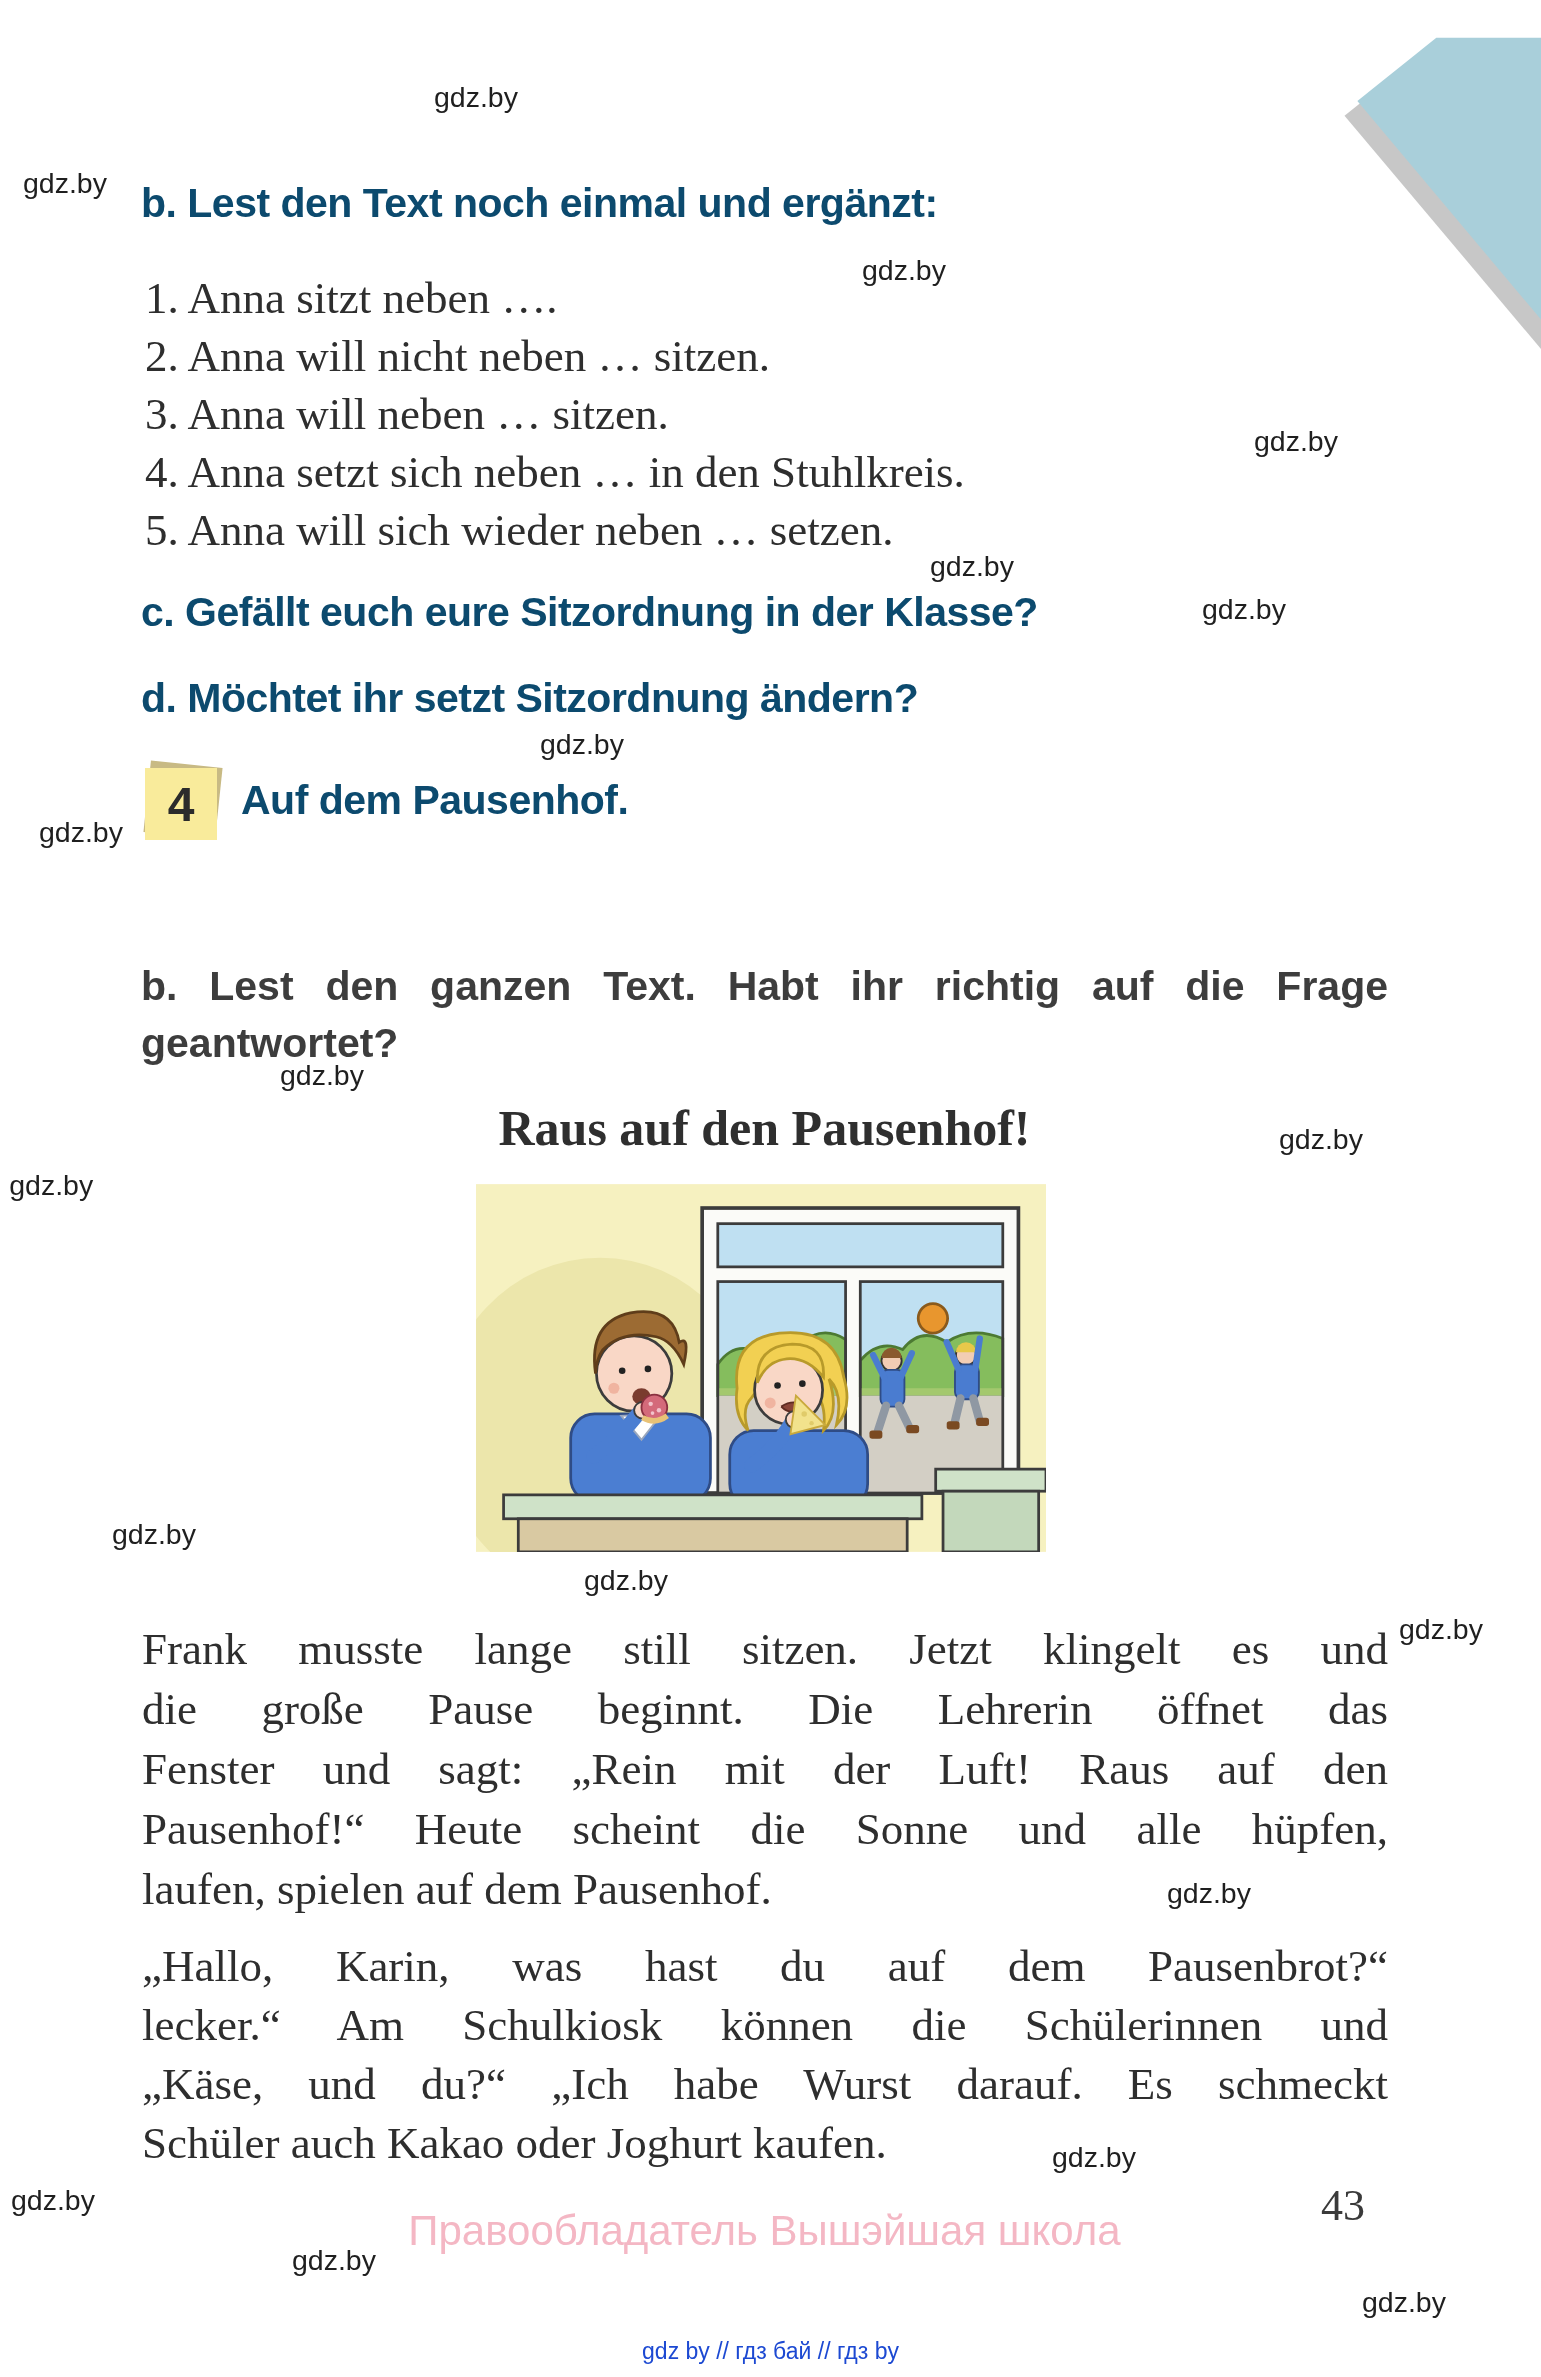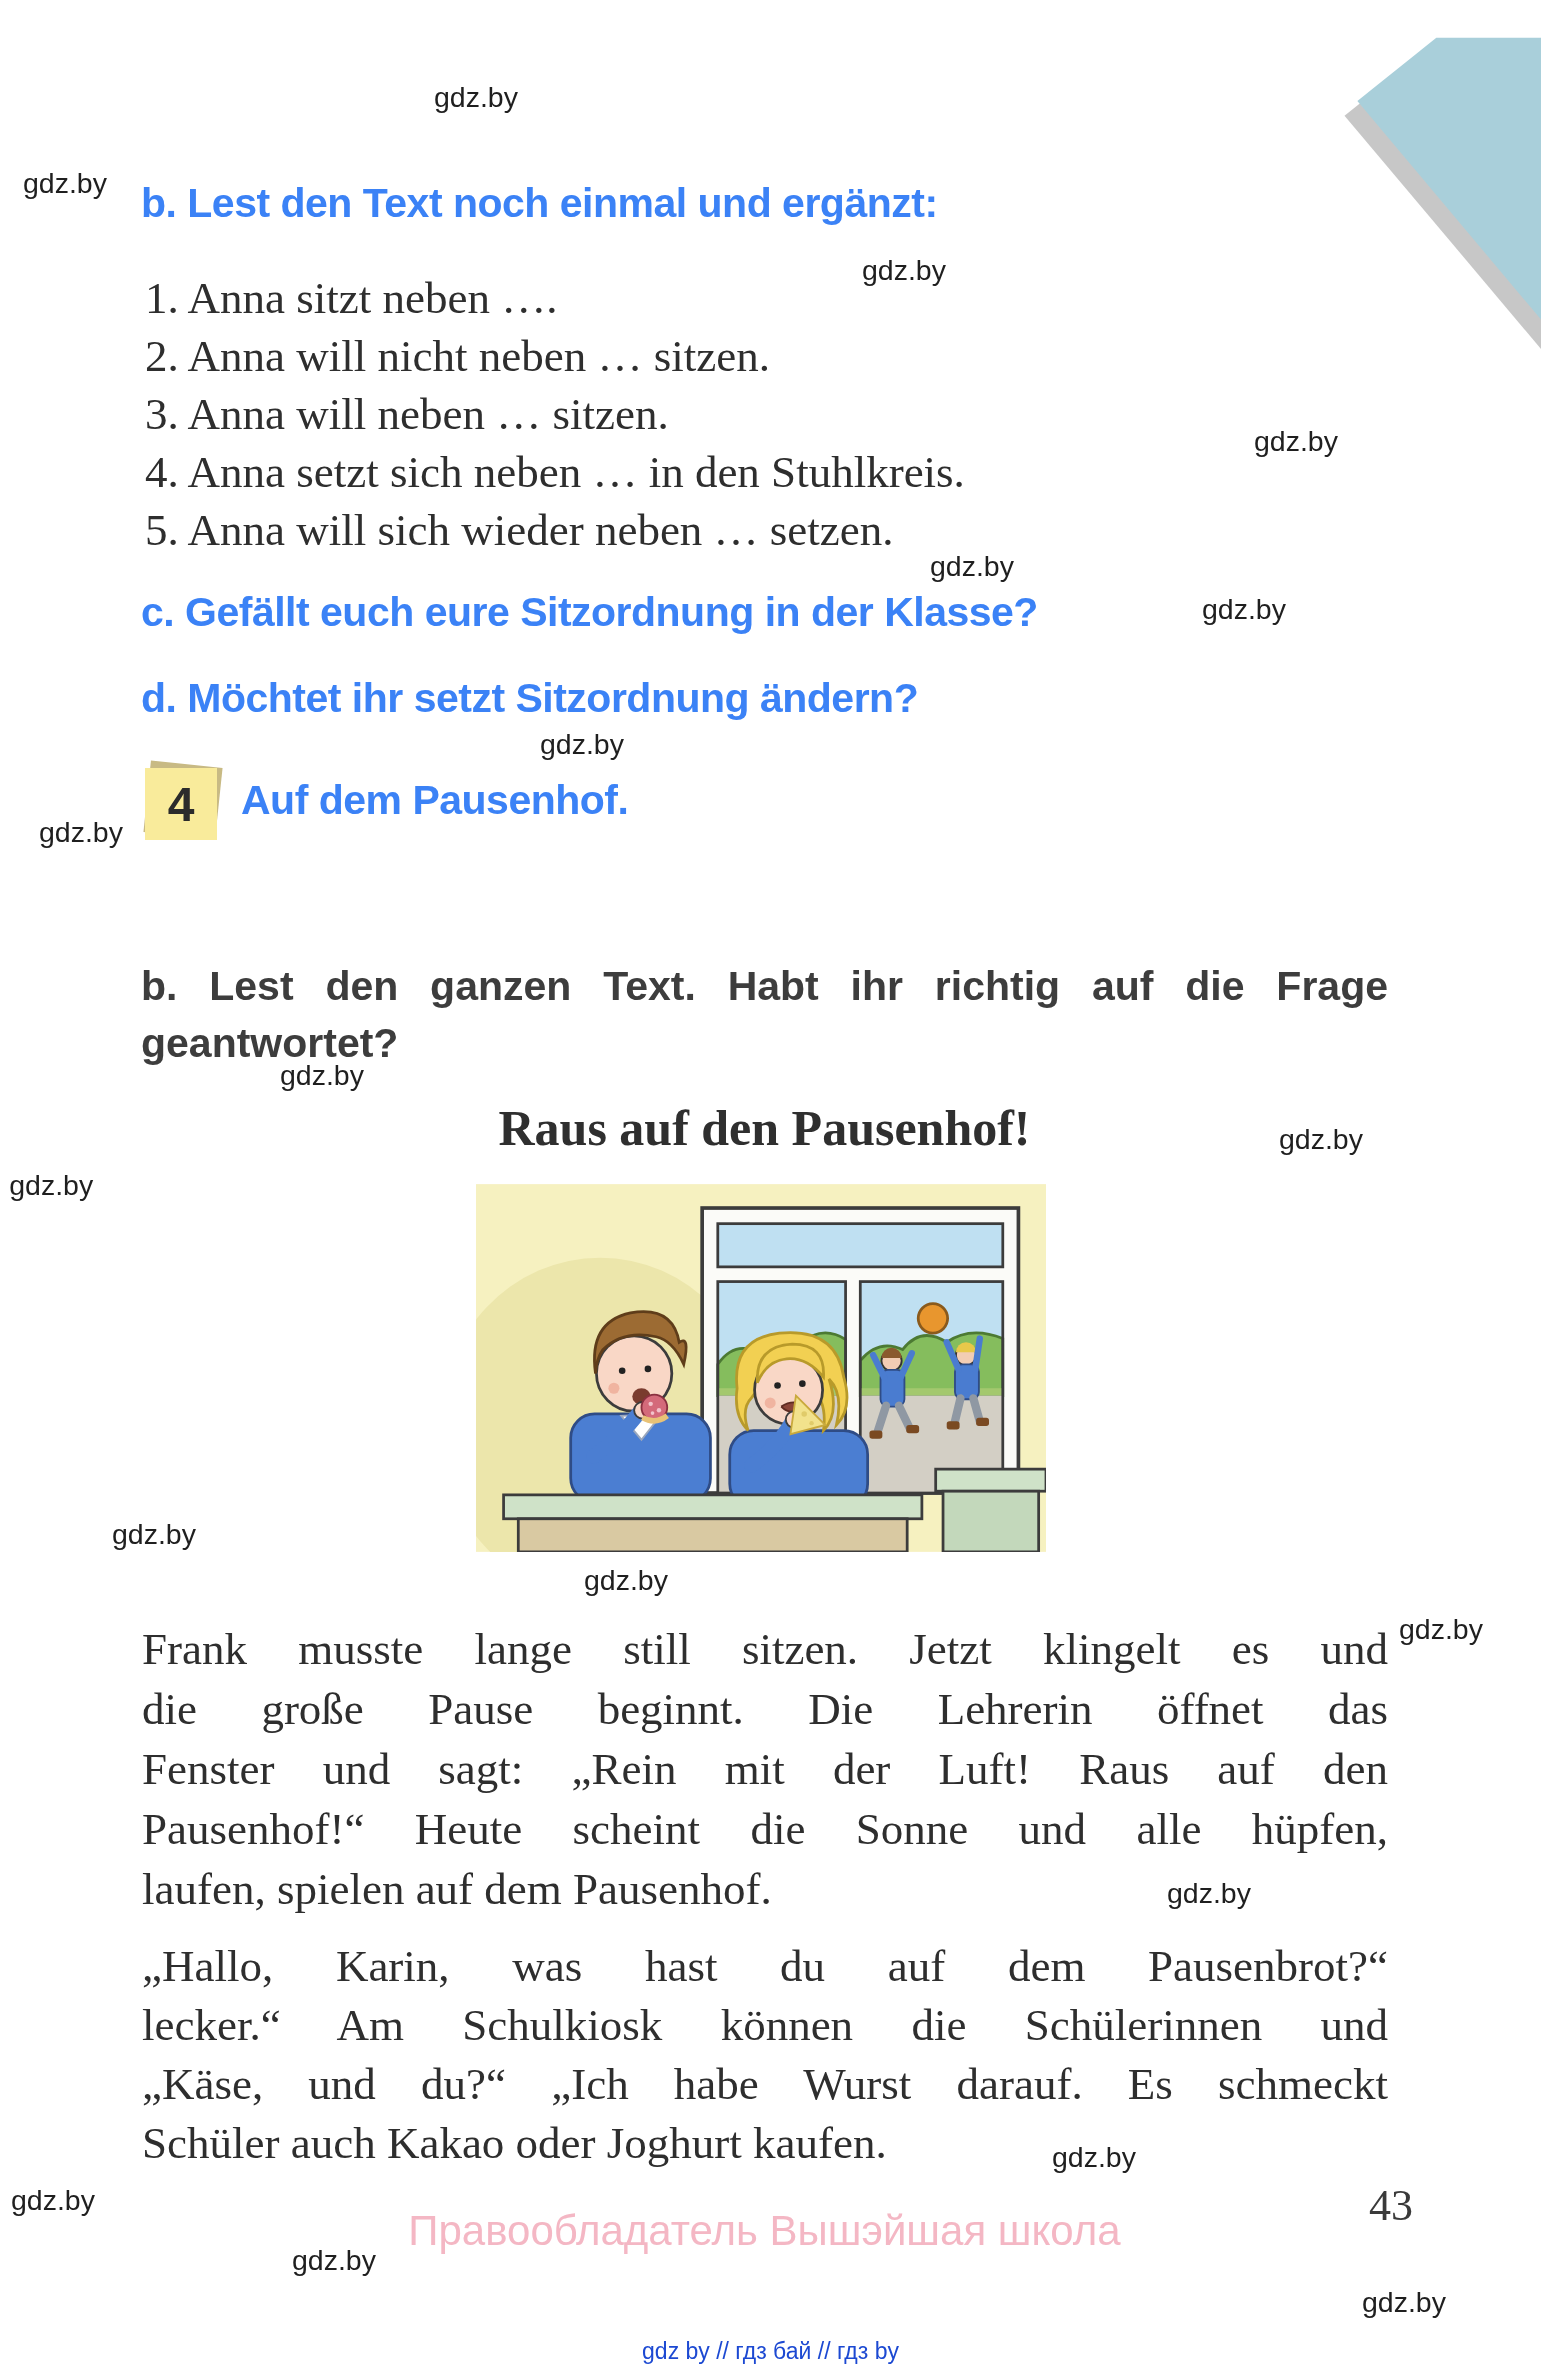--- a/index.html
+++ b/index.html
@@ -6,21 +6,21 @@
   .canvas{position:relative;width:1541px;height:2377px;background:#ffffff;overflow:hidden;
           font-family:"Liberation Serif",serif;}
 
   .banner{position:absolute;top:7.4px;left:0;width:100%;text-align:center;
           font-family:"Liberation Sans",sans-serif;font-size:24px;color:#00bf00;}
 
   .wm{position:absolute;font-family:"Liberation Sans",sans-serif;font-size:28.5px;color:#1f1f1f;
       white-space:nowrap;}
 
   .h-sans{position:absolute;left:141px;font-family:"Liberation Sans",sans-serif;font-weight:700;
-          font-size:41px;color:#3b82f6;letter-spacing:-0.5px;white-space:nowrap;text-align:right;}
+          font-size:41px;color:#0c4a6e;letter-spacing:-0.5px;white-space:nowrap;text-align:right;}
 
   .list{position:absolute;left:145px;top:269px;font-size:45px;color:#2e2e2e;line-height:58px;
         white-space:nowrap;}
 
   .task-b2{position:absolute;left:141px;top:958px;width:1247px;
            font-family:"Liberation Sans",sans-serif;font-weight:700;font-size:41px;color:#3d3d3d;
            line-height:57px;}
   .jline{text-align:justify;text-align-last:justify;text-justify:inter-word;}
 
   .badge-wrap{position:absolute;left:145px;top:768px;width:72px;height:72px;}
@@ -35,21 +35,21 @@
                  font-family:"Liberation Serif",serif;font-weight:700;font-size:50px;color:#2f2f2f;}
 
   .illu{position:absolute;left:476px;top:1184px;width:570px;height:368px;}
 
   .para{position:absolute;left:142px;width:1246px;font-size:45px;color:#2e2e2e;line-height:60px;}
   .p1{top:1619px;} .p2{top:1937px;line-height:59px;}
 
   .copyright{position:absolute;left:141px;top:2207px;width:1247px;text-align:center;
              font-family:"Liberation Sans",sans-serif;font-size:42px;color:#f4b7c4;}
   .page-num{position:absolute;left:1321px;top:2180px;font-family:"Liberation Serif",serif;
-            font-size:44px;color:#3a3a3a;margin-left:48px;}
+            font-size:44px;color:#3a3a3a;}
   .footer-links{position:absolute;left:0;top:2338px;width:100%;text-align:center;
                 font-family:"Liberation Sans",sans-serif;font-size:23px;color:#1c49d2;}
 
   .corner{position:absolute;right:0;top:0;width:202px;height:349px;}
 </style>
 </head>
 <body>
 
 <div class="canvas">
 

